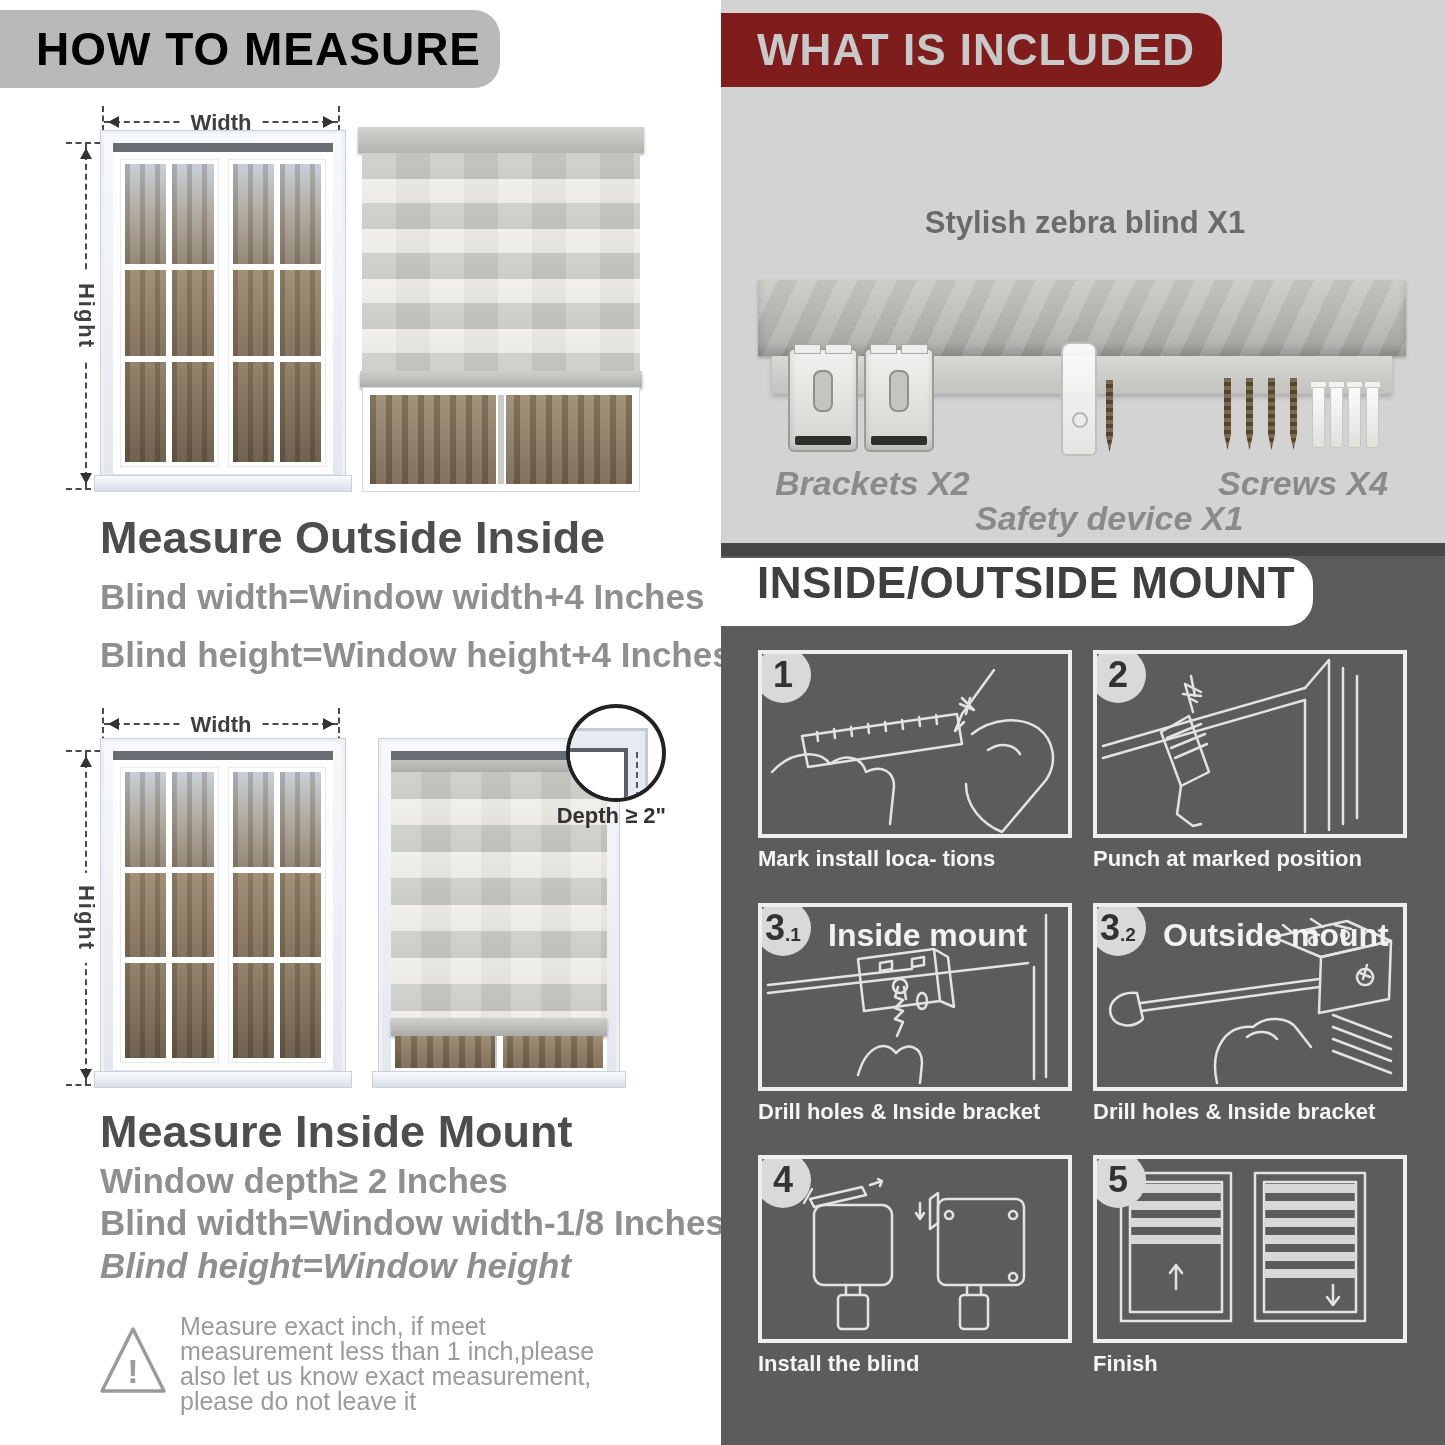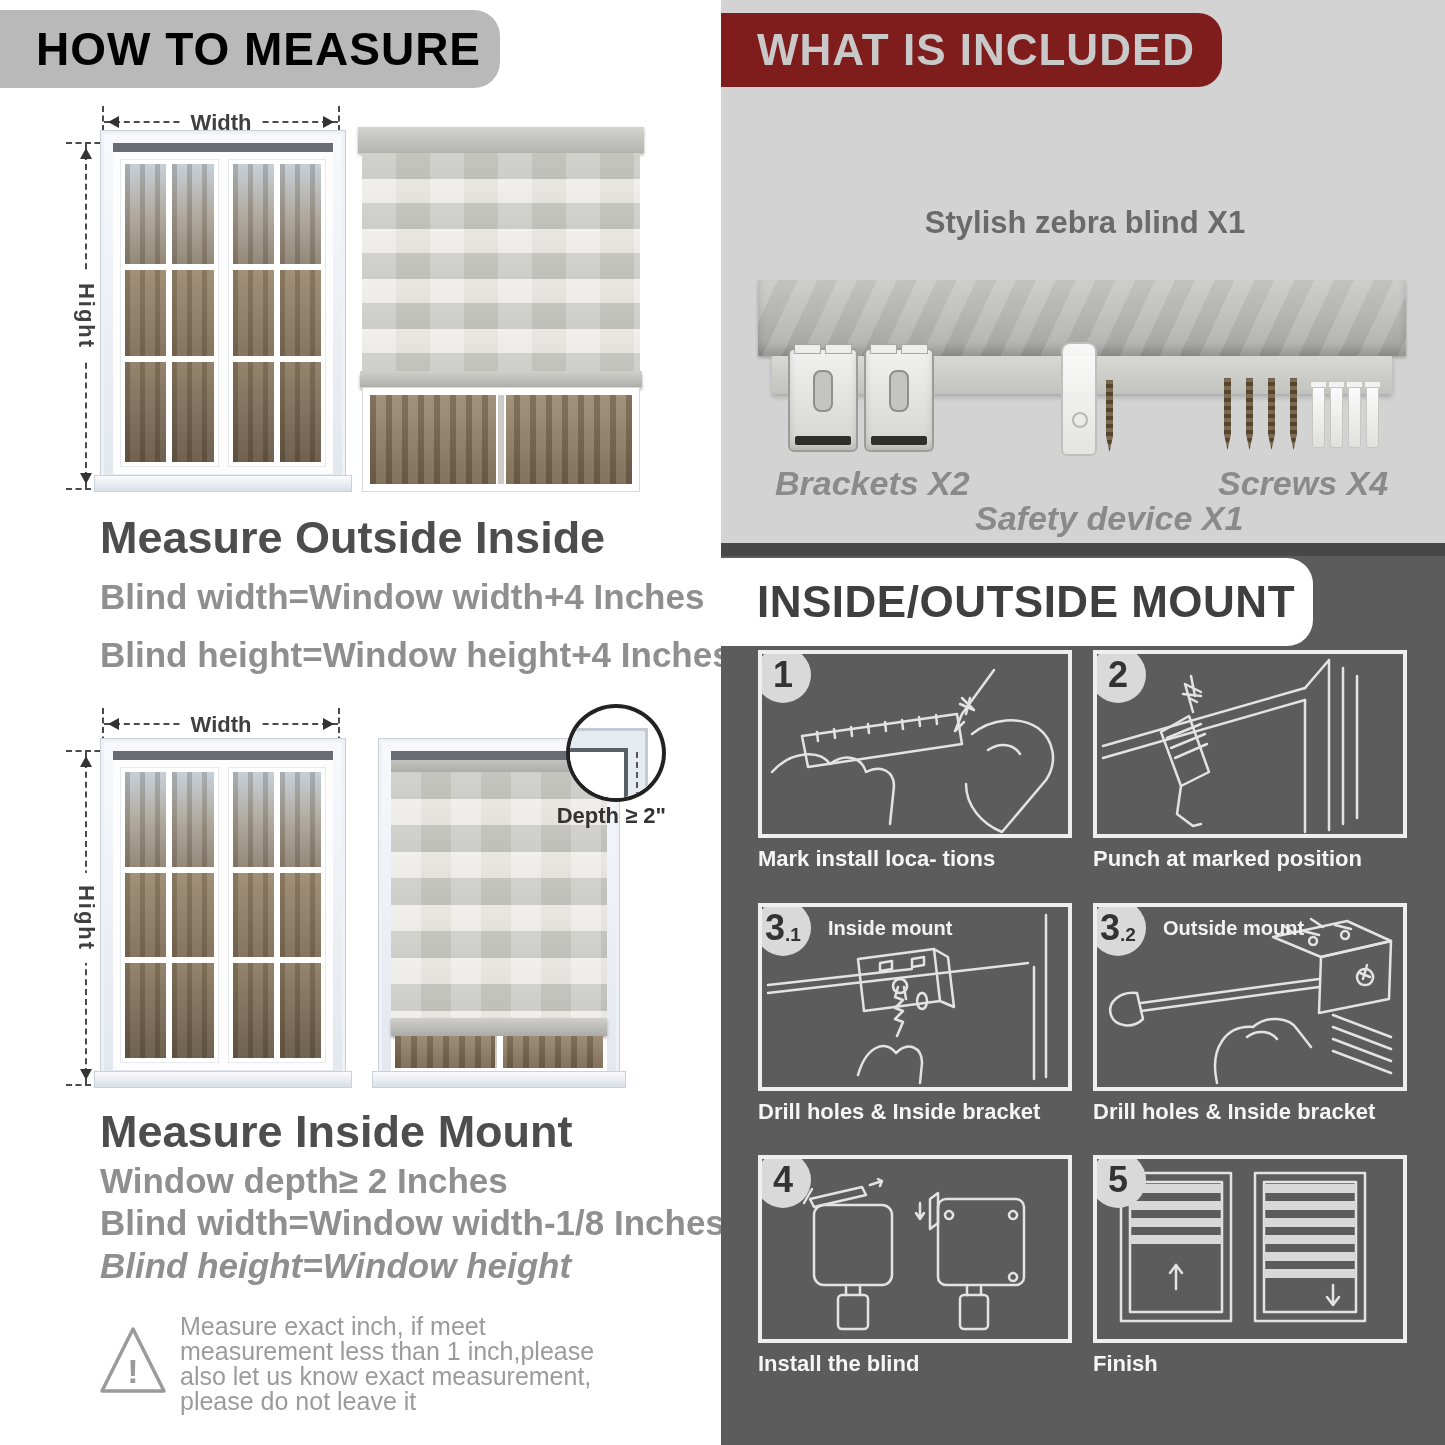--- a/index.html
+++ b/index.html
@@ -143,32 +143,32 @@
     background:#6f5d44;border-radius:2px;}
   .anchor{position:absolute;width:11px;height:62px;
     background:linear-gradient(180deg,#fcfcfc,#e0e0dd);border:1px solid #c6c6c2;border-radius:3px;}
   .anchor::before{content:"";position:absolute;top:-4px;left:-3px;right:-3px;height:5px;
     background:#f2f2f0;border:1px solid #c6c6c2;}
   .part-label{position:absolute;top:464px;font-weight:bold;font-size:34px;color:#8a8a8a;
     text-align:center;white-space:nowrap;font-style:italic;}
 
   .right-dark{position:absolute;left:721px;top:543px;width:724px;height:902px;background:#5c5c5c;}
   .dark-edge{position:absolute;left:721px;top:543px;width:724px;height:13px;background:#474747;}
-  .banner-mount{position:absolute;left:721px;top:558px;width:592px;height:88px;background:#fff;
-    border-radius:0 26px 26px 0;display:flex;align-items:center;z-index:2;}
+  .banner-mount{position:absolute;left:721px;top:558px;width:592px;height:68px;background:#fff;
+    border-radius:0 26px 26px 0;display:flex;align-items:flex-start;z-index:2;}
   .banner-mount span{color:#3f3f3f;font-weight:bold;font-size:44px;letter-spacing:.5px;padding-left:36px;}
 
   .panel{position:absolute;width:314px;height:188px;border:4px solid #efefef;
     background:#5c5c5c;overflow:hidden;box-sizing:border-box;}
   .panel svg{position:absolute;inset:0;width:100%;height:100%;}
   .badge{position:absolute;left:-7px;top:-7px;width:56px;height:56px;border-radius:50%;
     background:#d9d9d9;color:#333;display:flex;align-items:center;justify-content:center;
     font-weight:bold;font-size:36px;z-index:2;}
   .badge .sub{font-size:19px;margin-top:14px;}
-  .panel-title{position:absolute;left:66px;top:10px;color:#f2f2f2;font-weight:bold;font-size:20px;z-index:2;}
+  .panel-title{position:absolute;left:66px;top:10px;color:#f2f2f2;font-weight:bold;font-size:32px;z-index:2;}
   .caption{position:absolute;color:#f5f5f5;font-weight:bold;font-size:22px;white-space:nowrap;}
 
   .art{stroke:#e3e3e3;stroke-width:2.5;fill:none;stroke-linecap:round;stroke-linejoin:round;}
 </style>
 </head>
 <body>
 
 <div id="app">
 
   <div class="banner-left">

